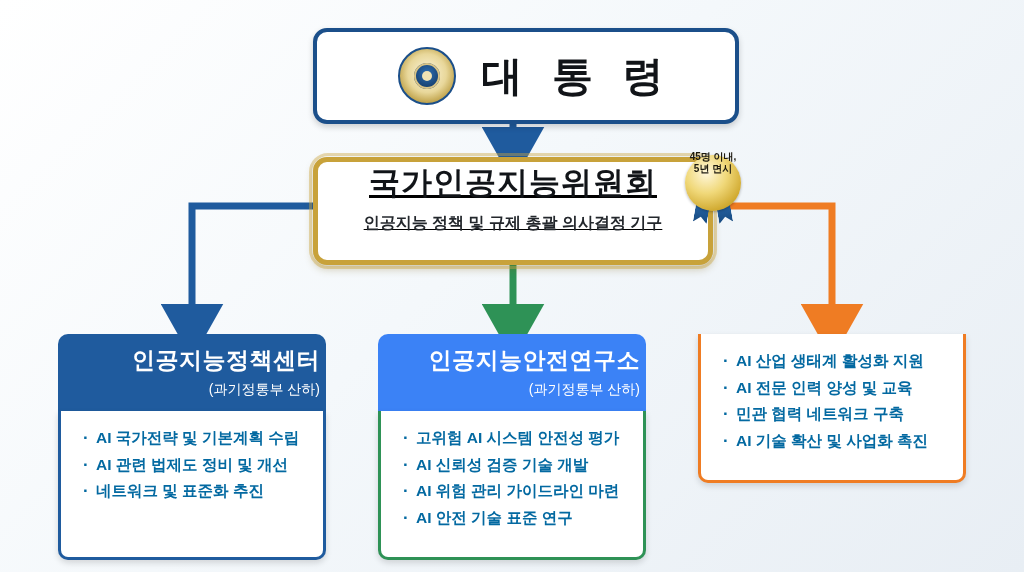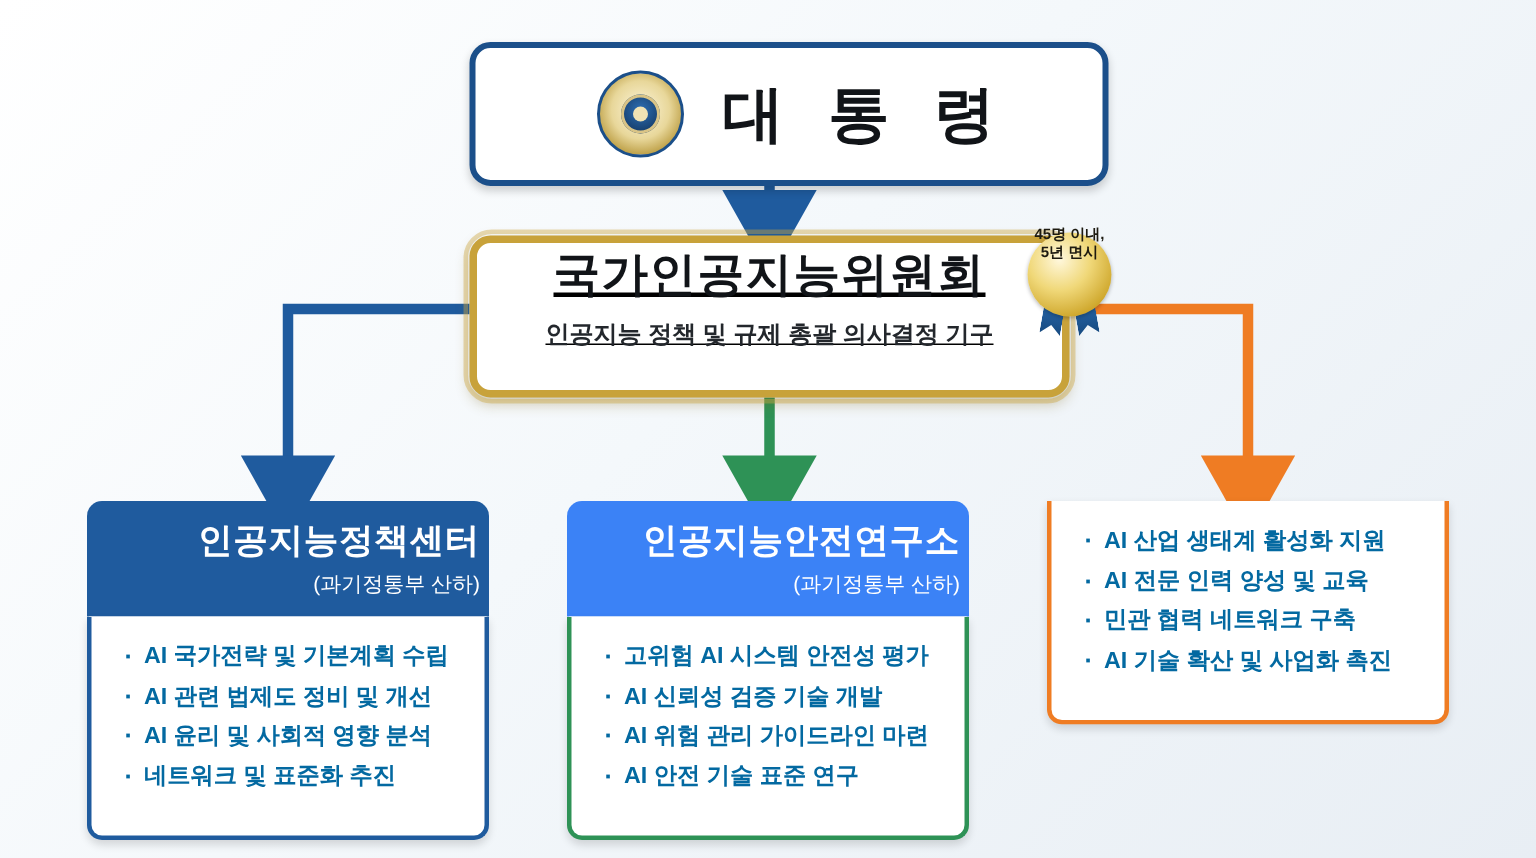--- a/index.html
+++ b/index.html
@@ -291,21 +291,20 @@
 
   <div class="org-card blue">
     <div class="org-head">
       <div class="name">인공지능정책센터</div>
       <div class="affil">(과기정통부 산하)</div>
     </div>
     <div class="org-body">
       <ul>
         <li>AI 국가전략 및 기본계획 수립</li>
         <li>AI 관련 법제도 정비 및 개선</li>
-        <li>AI 윤리 및 사회적 영향 분석</li>
         <li>네트워크 및 표준화 추진</li>
       </ul>
     </div>
   </div>
 
   <div class="org-card green">
     <div class="org-head">
       <div class="name">인공지능안전연구소</div>
       <div class="affil">(과기정통부 산하)</div>
     </div>

